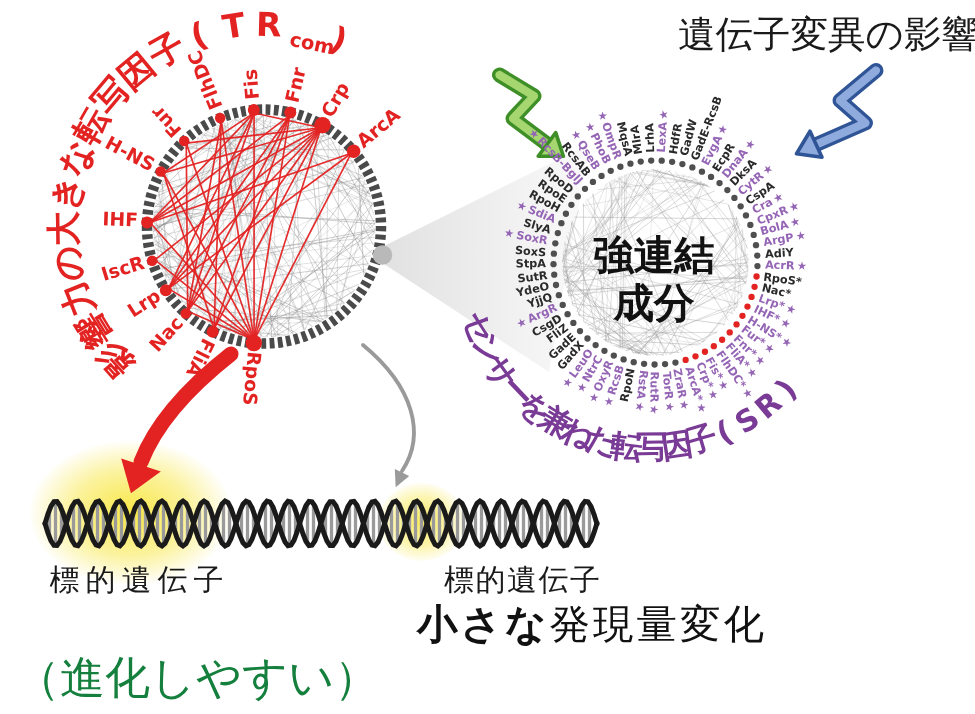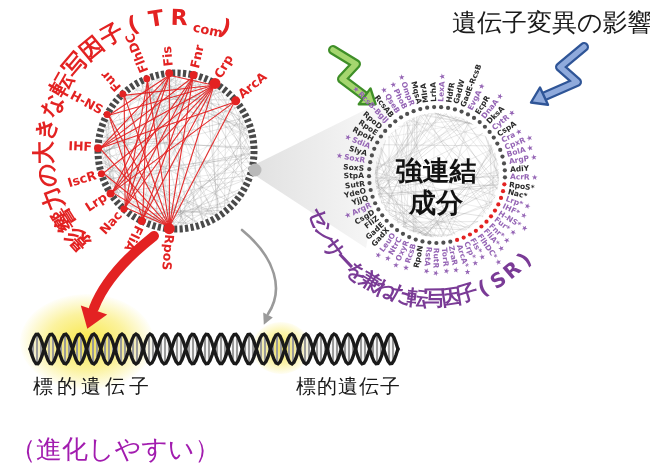--- a/index.html
+++ b/index.html
@@ -18,21 +18,21 @@
   .arc-char{position:absolute;text-align:center;line-height:1;font-weight:bold;}
   .center-label{position:absolute;left:374px;width:124px;text-align:center;
     font-size:27px;font-weight:bold;color:#111;line-height:1;}
   #center1{top:157px;} #center2{top:189px;}
   .gene-label{position:absolute;font-size:20px;color:#1a1a1a;white-space:nowrap;}
   #gene-left{left:33px;top:373px;letter-spacing:4px;}
   #gene-right{left:296px;top:373px;letter-spacing:1px;}
   .outcome{position:absolute;font-size:27px;color:#111;white-space:nowrap;letter-spacing:2px;}
   .outcome .em{font-weight:bold;}
   #out-left1{left:4px;top:398px;} #out-right1{left:278px;top:398px;}
-  .note{position:absolute;font-size:26px;color:#a21caf;white-space:nowrap;}
+  .note{position:absolute;font-size:30px;color:#15803d;white-space:nowrap;}
   #out-left2{left:10px;top:432px;} #out-right2{left:284px;top:432px;}
 </style>
 </head>
 <body>
 
 <div class="canvas">
 
   <div class="glow glow-left"></div>
   <div class="glow glow-right"></div>
 
@@ -652,13 +652,16 @@
       <div class="arc-char" style="left: 471.399px; top: 278.103px; width: 24px; font-size: 20px; color: rgb(122, 59, 150); transform: rotate(-24.4deg);">(</div>
       <div class="arc-char" style="left: 486.131px; top: 270.16px; width: 24px; font-size: 20px; color: rgb(122, 59, 150); transform: rotate(-32.3deg);">S</div>
       <div class="arc-char" style="left: 499.637px; top: 260.275px; width: 24px; font-size: 20px; color: rgb(122, 59, 150); transform: rotate(-40.1deg);">R</div>
       <div class="arc-char" style="left: 511.664px; top: 248.634px; width: 24px; font-size: 20px; color: rgb(122, 59, 150); transform: rotate(-48deg);">)</div>
     </div>
 
   <div class="gene-label" id="gene-left">標的遺伝子</div>
   <div class="gene-label" id="gene-right">標的遺伝子</div>
 
   <div class="note" id="out-left2">（進化しやすい）</div>
+  <div class="outcome" id="out-right1">
+    <span class="em">小さな</span><span>発現量変化</span>
+  </div>
 </div>
 
 </body></html>

